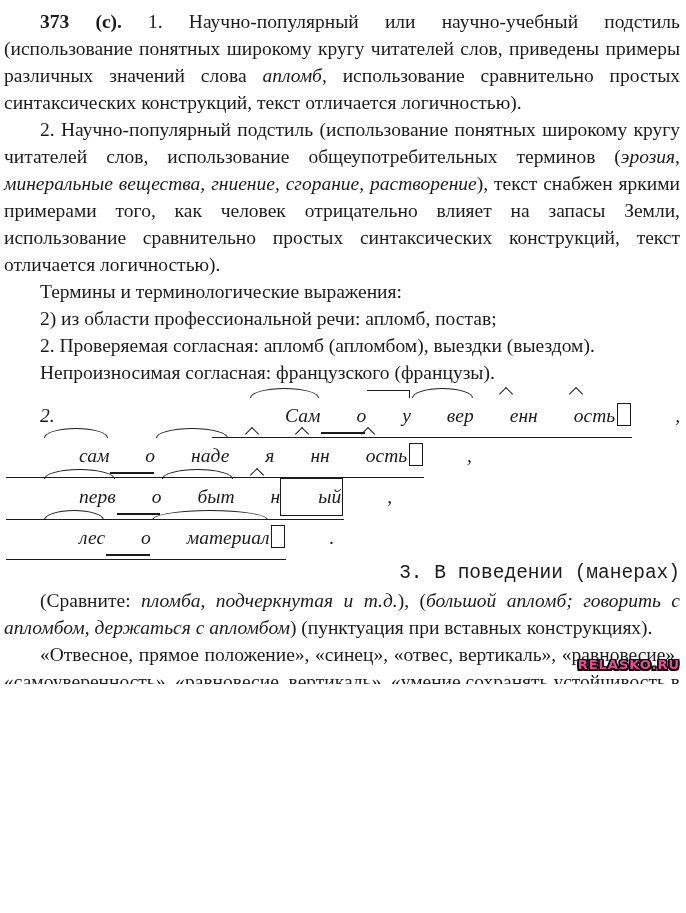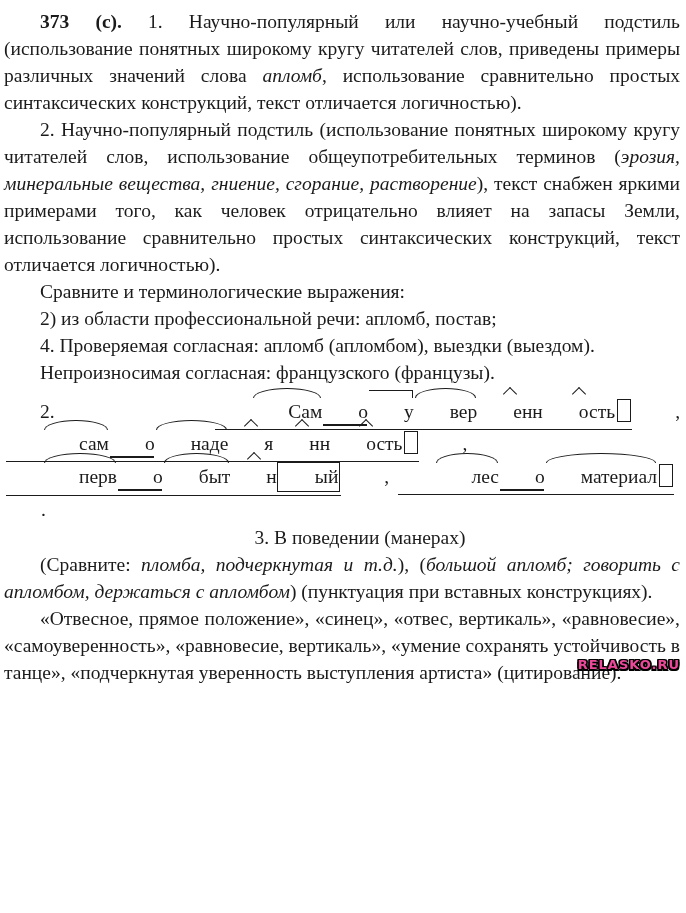--- a/index.html
+++ b/index.html
@@ -13,31 +13,32 @@
     font-size:19.5px;
     line-height:27px;
     padding:8px 6px 0 4px;
     overflow:hidden;
   }
   .para{
     margin:0;
     text-indent:36px;
     text-align:justify;
   }
-  .para.no-justify{text-align:center;}
+  .para.no-justify{text-align:right;font-family:Liberation Mono, monospace;}
   b.exnum{font-weight:bold;}
   i.it{font-style:italic;}
 
   
   .morph-para{
     margin:0;
     text-indent:36px;
     text-align:justify;
     padding-top:12px;
-    line-height:28px;
+    line-height:36px;
+    font-style:italic;
   }
   .mword{
     display:inline-block;
     position:relative;
     border-bottom:1.8px solid #1b1b1b;
     padding:0 1px 3px 1px;
     margin:0 6px 0 2px;
     white-space:nowrap;
   }
   .seg{position:relative;display:inline-block;}
@@ -87,31 +88,31 @@
 
   <p class="para">
     <b class="exnum">373 (с).</b><span> 1. Научно-популярный или научно-учебный подстиль (использование понятных широкому кругу читателей слов, приведены примеры различных значений слова </span><i class="it">апломб</i><span>, использование сравнительно простых синтаксических конструкций, текст отличается логичностью).</span>
   </p>
 
   <p class="para">
     <span>2. Научно-популярный подстиль (использование понятных широкому кругу читателей слов, использование общеупотребительных терминов (</span><i class="it">эрозия, минеральные вещества, гниение, сгорание, растворение</i><span>), текст снабжен яркими примерами того, как человек отрицательно влияет на запасы Земли, использование сравнительно простых синтаксических конструкций, текст отличается логичностью).</span>
   </p>
 
   <p class="para">
-    <span>Сравните и терминологические выражения:</span>
+    <span>Термины и терминологические выражения:</span>
   </p>
 
 
   <p class="para">
     <span>2) из области профессиональной речи: апломб, постав;</span>
   </p>
 
 
   <p class="para">
-    <span>4. Проверяемая согласная: апломб (апломбом), выездки (выездом).</span>
+    <span>2. Проверяемая согласная: апломб (апломбом), выездки (выездом).</span>
   </p>
 
   <p class="para">
     <span>Непроизносимая согласная: французского (французы).</span>
   </p>
 
 
   <p class="morph-para">
     <span>2.</span>
 

